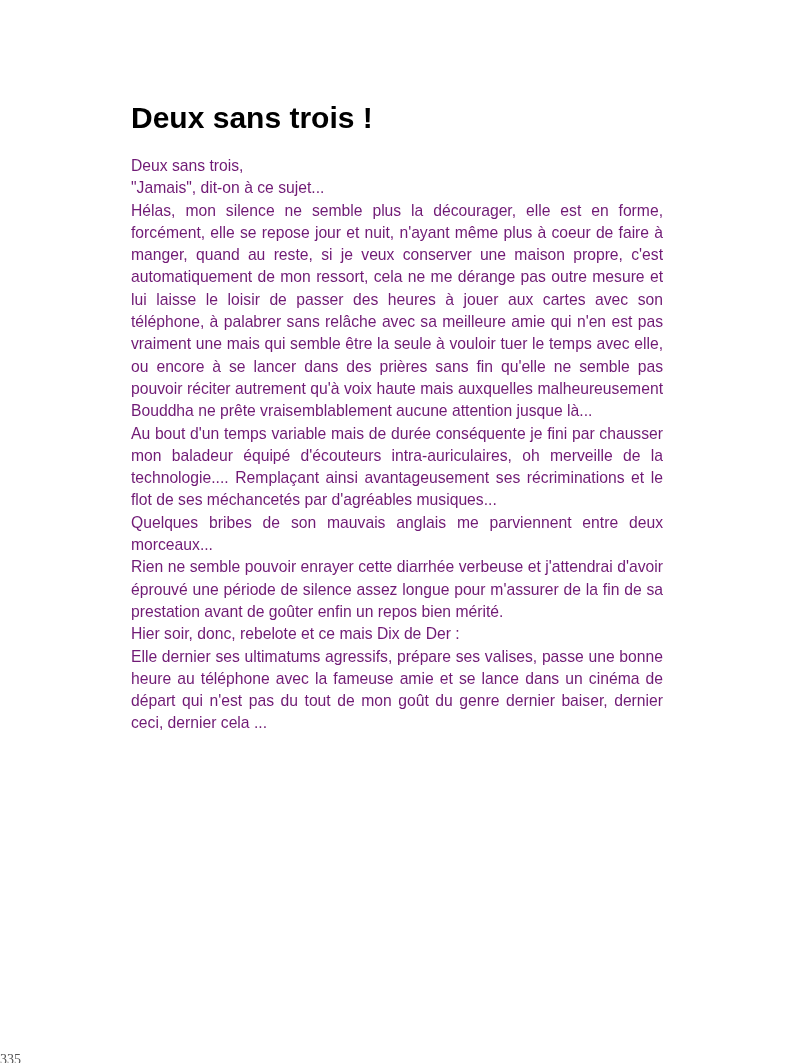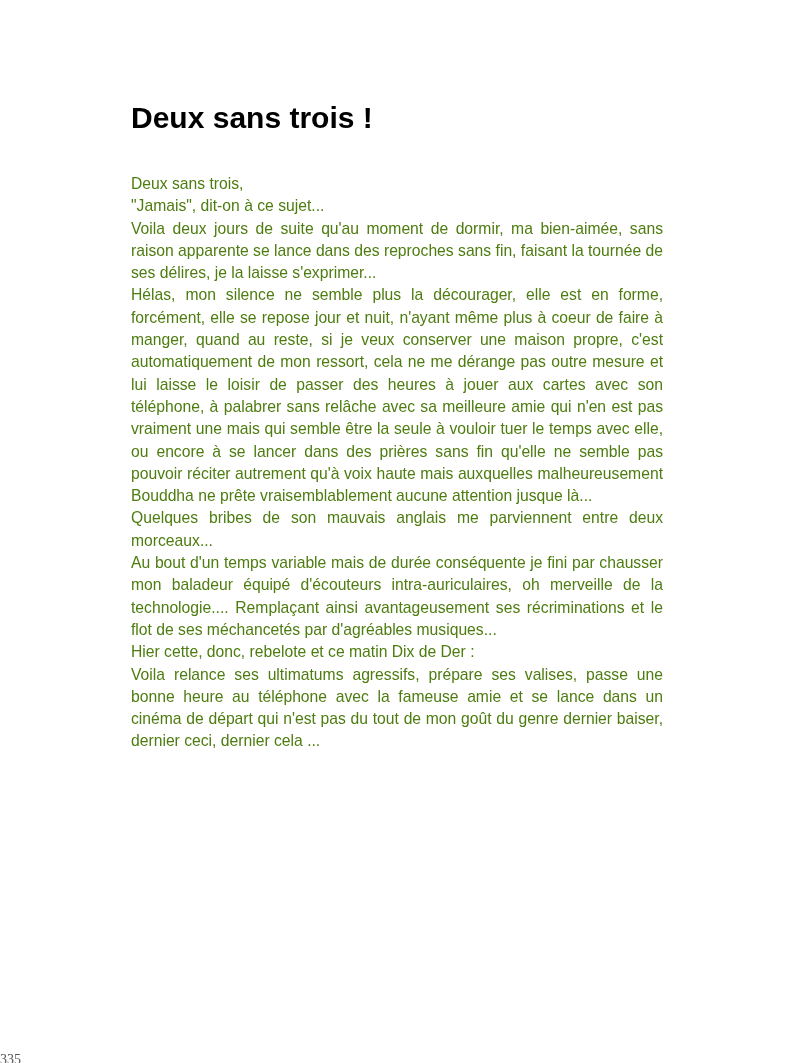--- a/index.html
+++ b/index.html
@@ -27,25 +27,25 @@
     line-height: 1;
     font-weight: 700;
     letter-spacing: 0px;
     color: #000000;
     white-space: nowrap;
     text-align: center;
   }
   .content {
     position: absolute;
     left: 131px;
-    top: 173px;
+    top: 155px;
     width: 532px;
     font-size: 15.7px;
     line-height: 22.3px;
-    color: #4d7c0f;
+    color: #701a75;
   }
   .para {
     margin: 0;
     padding: 0;
     text-align: justify;
     text-justify: inter-word;
   }
   .folio {
     position: absolute;
     left: 0;
@@ -60,22 +60,22 @@
 </style>
 </head>
 <body>
 
 <div class="page">
   <h1 class="title">Deux sans trois !</h1>
 
   <div class="content">
       <p class="para">Deux sans trois,</p>
       <p class="para">"Jamais", dit-on à ce sujet...</p>
-      <p class="para">Voila deux jours de suite qu'au moment de dormir, ma bien-aimée, sans raison apparente se lance dans des reproches sans fin, faisant la tournée de ses délires, je la laisse s'exprimer...</p>
       <p class="para">Hélas, mon silence ne semble plus la décourager, elle est en forme, forcément, elle se repose jour et nuit, n'ayant même plus à coeur de faire à manger, quand au reste, si je veux conserver une maison propre, c'est automatiquement de mon ressort, cela ne me dérange pas outre mesure et lui laisse le loisir de passer des heures à jouer aux cartes avec son téléphone, à palabrer sans relâche avec sa meilleure amie qui n'en est pas vraiment une mais qui semble être la seule à vouloir tuer le temps avec elle, ou encore à se lancer dans des prières sans fin qu'elle ne semble pas pouvoir réciter autrement qu'à voix haute mais auxquelles malheureusement Bouddha ne prête vraisemblablement aucune attention jusque là...</p>
+      <p class="para">Au bout d'un temps variable mais de durée conséquente je fini par chausser mon baladeur équipé d'écouteurs intra-auriculaires, oh merveille de la technologie.... Remplaçant ainsi avantageusement ses récriminations et le flot de ses méchancetés par d'agréables musiques...</p>
       <p class="para">Quelques bribes de son mauvais anglais me parviennent entre deux morceaux...</p>
-      <p class="para">Au bout d'un temps variable mais de durée conséquente je fini par chausser mon baladeur équipé d'écouteurs intra-auriculaires, oh merveille de la technologie.... Remplaçant ainsi avantageusement ses récriminations et le flot de ses méchancetés par d'agréables musiques...</p>
-      <p class="para">Hier cette, donc, rebelote et ce matin Dix de Der :</p>
-      <p class="para">Voila relance ses ultimatums agressifs, prépare ses valises, passe une bonne heure au téléphone avec la fameuse amie et se lance dans un cinéma de départ qui n'est pas du tout de mon goût du genre dernier baiser, dernier ceci, dernier cela ...</p>
+      <p class="para">Rien ne semble pouvoir enrayer cette diarrhée verbeuse et j'attendrai d'avoir éprouvé une période de silence assez longue pour m'assurer de la fin de sa prestation avant de goûter enfin un repos bien mérité.</p>
+      <p class="para">Hier soir, donc, rebelote et ce mais Dix de Der :</p>
+      <p class="para">Elle dernier ses ultimatums agressifs, prépare ses valises, passe une bonne heure au téléphone avec la fameuse amie et se lance dans un cinéma de départ qui n'est pas du tout de mon goût du genre dernier baiser, dernier ceci, dernier cela ...</p>
     </div>
 
   <div class="folio">335</div>
 </div>
 
 </body></html>

